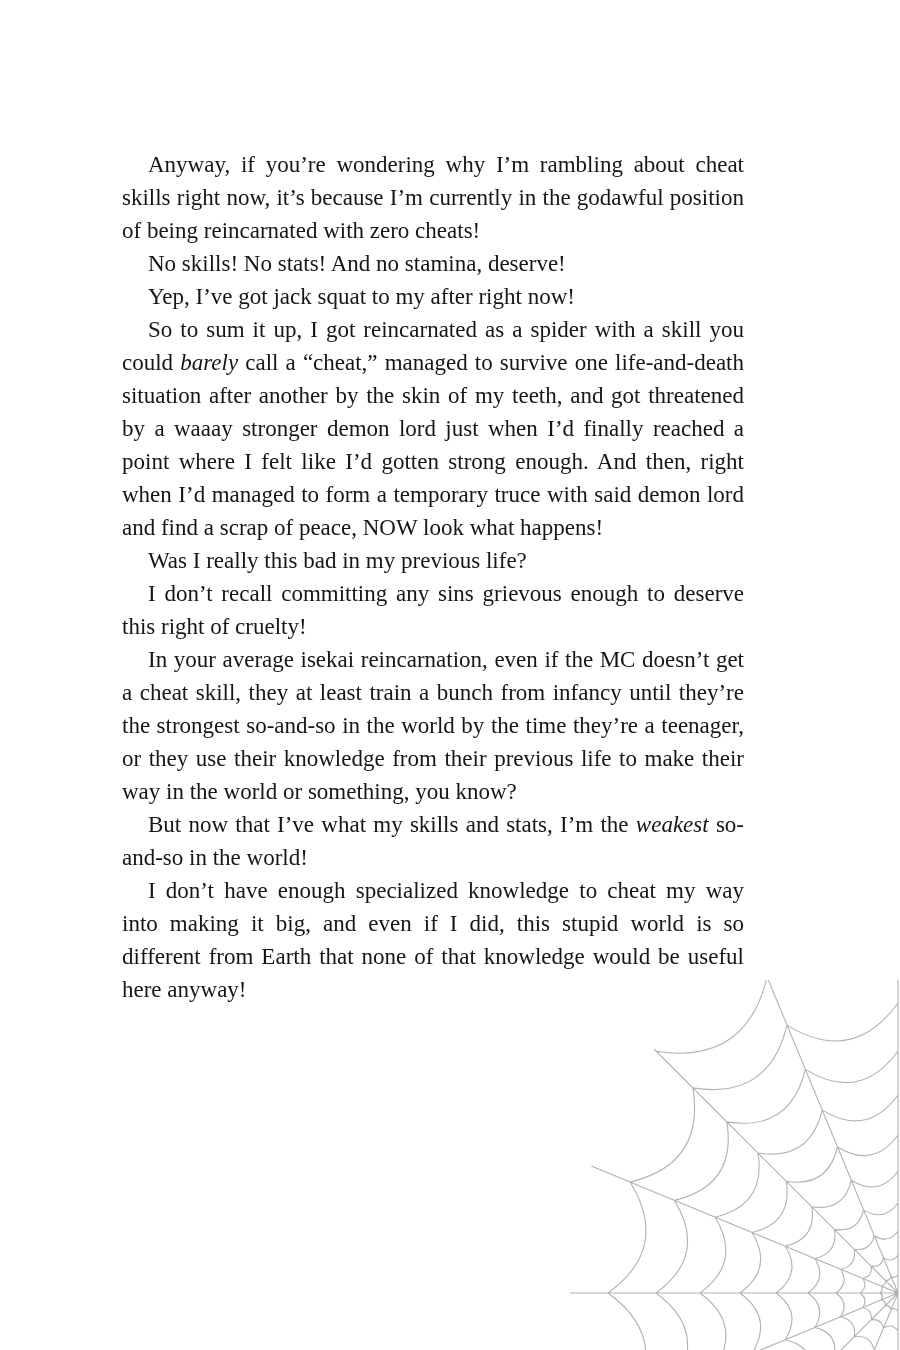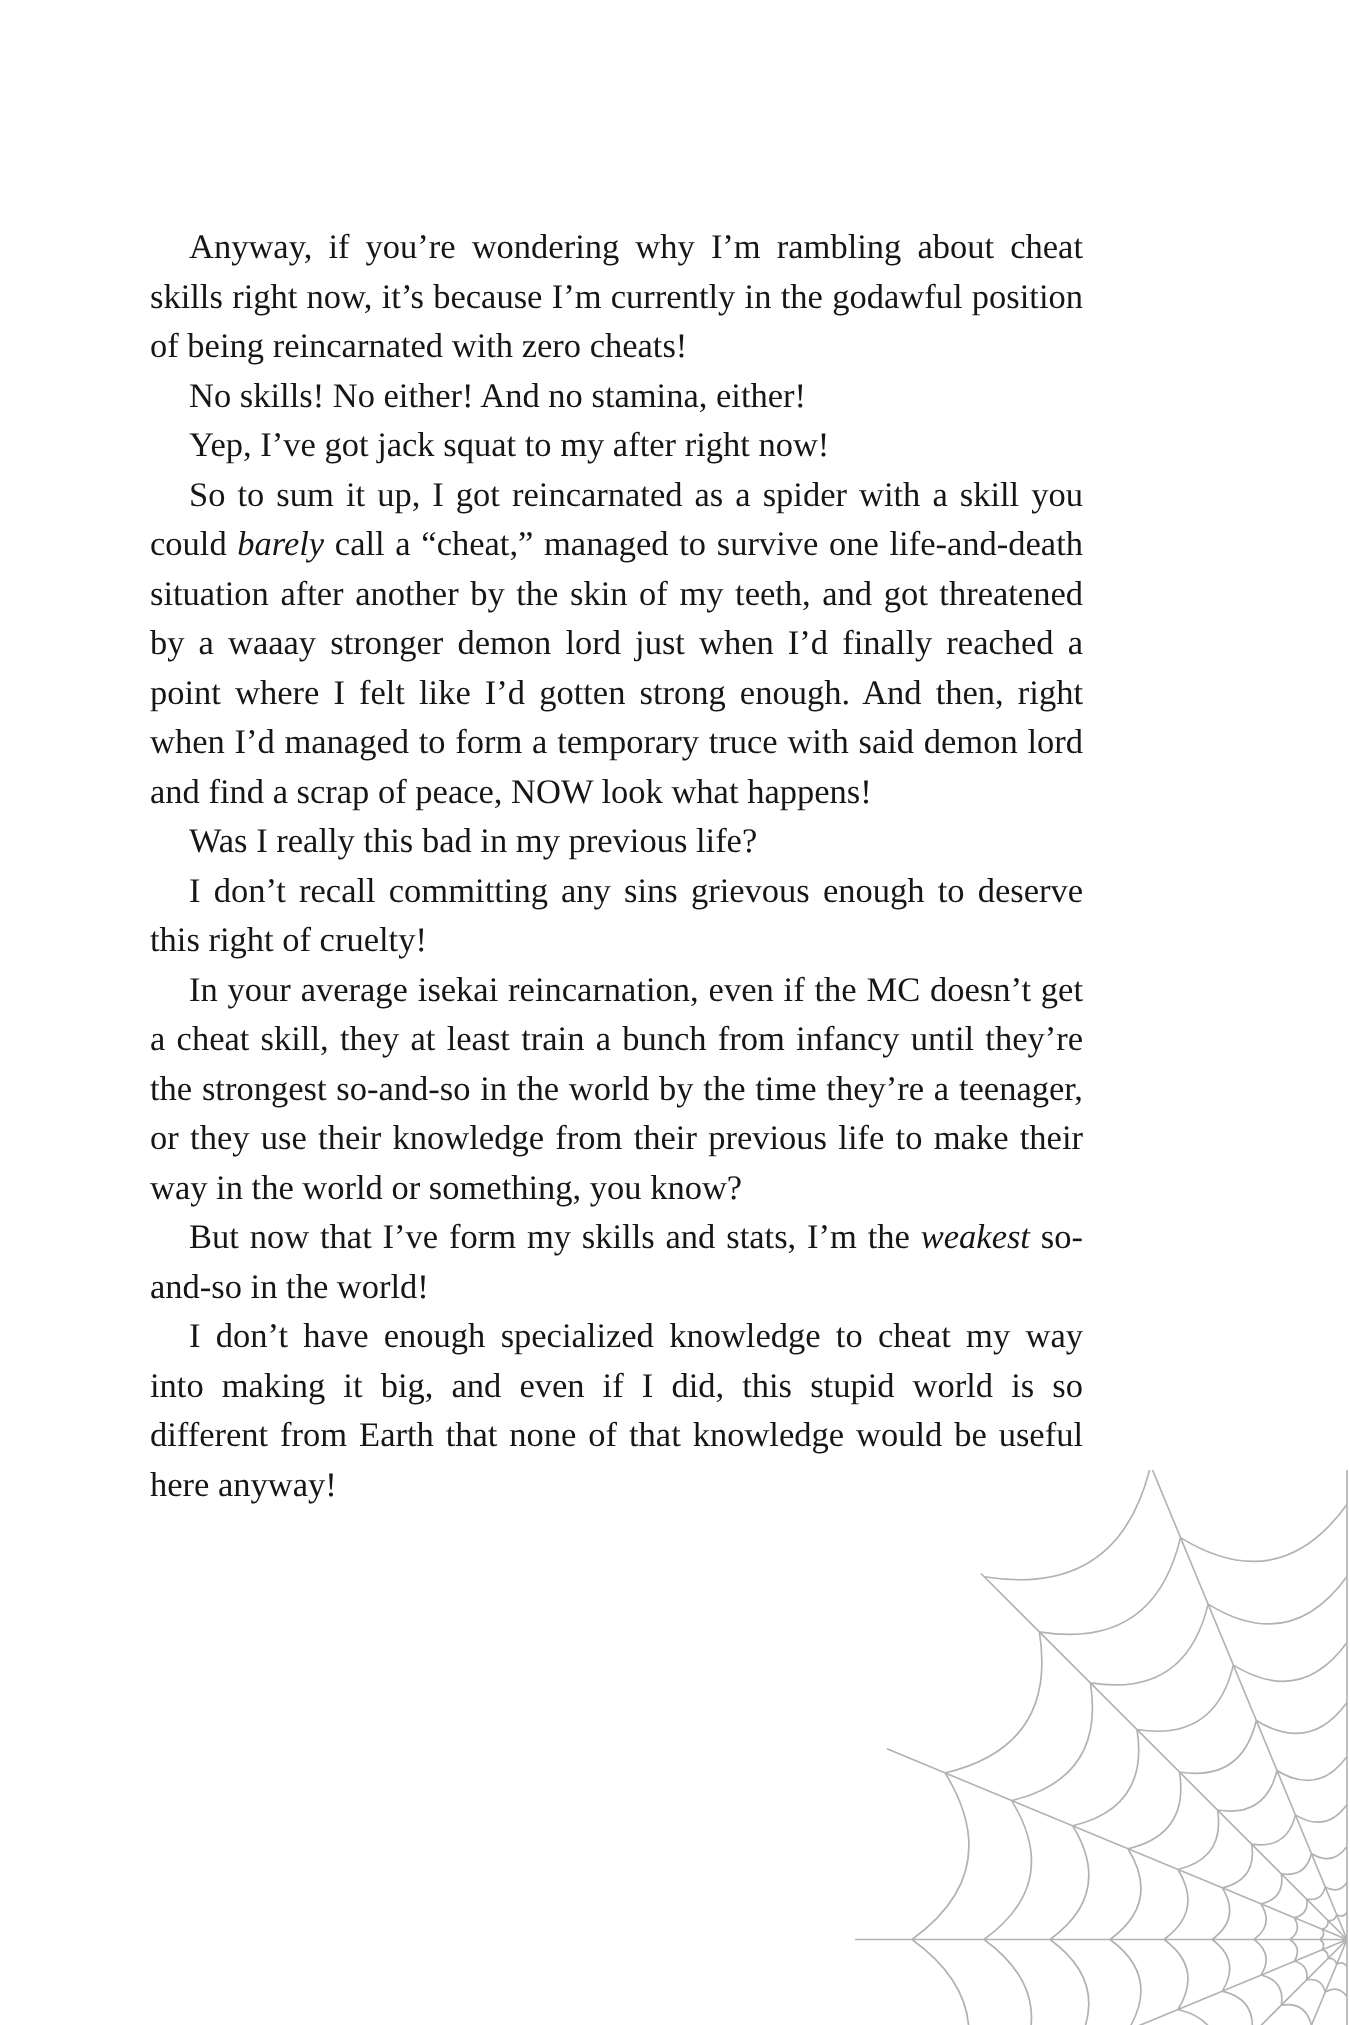--- a/index.html
+++ b/index.html
@@ -10,21 +10,21 @@
   .page {
     position: relative;
     width: 900px;
     height: 1350px;
     background: #ffffff;
     overflow: hidden;
     font-family: "Liberation Serif", serif;
   }
   .page-text {
     position: absolute;
-    left: 100px;
+    left: 122px;
     top: 148px;
     width: 622px;
     color: #161616;
     font-size: 23px;
     line-height: 33px;
     text-align: justify;
   }
   .page-text p {
     margin: 0;
     padding: 0;
@@ -41,25 +41,25 @@
     height: 370px;
     display: block;
   }
 </style>
 </head>
 <body>
 
 <div class="page">
   <div class="page-text">
       <p><span>Anyway, if you’re wondering why I’m rambling about cheat skills right now, it’s because I’m currently in the godawful position of being reincarnated with zero cheats!</span></p>
-      <p><span>No skills! No either! And no stamina, either!</span></p>
+      <p><span>No skills! No stats! And no stamina, deserve!</span></p>
       <p><span>Yep, I’ve got jack squat to my after right now!</span></p>
       <p><span>So to sum it up, I got reincarnated as a spider with a skill you could </span><em>barely</em><span> call a “cheat,” managed to survive one life-and-death situation after another by the skin of my teeth, and got threatened by a waaay stronger demon lord just when I’d finally reached a point where I felt like I’d gotten strong enough. And then, right when I’d managed to form a temporary truce with said demon lord and find a scrap of peace, NOW look what happens!</span></p>
       <p><span>Was I really this bad in my previous life?</span></p>
       <p><span>I don’t recall committing any sins grievous enough to deserve this right of cruelty!</span></p>
       <p><span>In your average isekai reincarnation, even if the MC doesn’t get a cheat skill, they at least train a bunch from infancy until they’re the strongest so-and-so in the world by the time they’re a teenager, or they use their knowledge from their previous life to make their way in the world or something, you know?</span></p>
-      <p><span>But now that I’ve form my skills and stats, I’m the </span><em>weakest</em><span> so-and-so in the world!</span></p>
+      <p><span>But now that I’ve what my skills and stats, I’m the </span><em>weakest</em><span> so-and-so in the world!</span></p>
       <p><span>I don’t have enough specialized knowledge to cheat my way into making it big, and even if I did, this stupid world is so different from Earth that none of that knowledge would be useful here anyway!</span></p>
     </div>
   <svg class="web-svg" viewBox="0 0 330 370" xmlns="http://www.w3.org/2000/svg">
       <path d="M328 313L328.0 0.0M328 313L196.0 -5.7M328 313L84.0 69.0M328 313L21.3 185.9M328 313L-2.0 313.0M328 313L46.2 429.7M328 313L165.4 475.6M328 313L262.9 470.1M328 313L328.0 373.0M328.0 295.0Q325.2 298.9 321.1 296.4M321.1 296.4Q320.0 301.0 315.3 300.3M315.3 300.3Q316.0 305.0 311.4 306.1M311.4 306.1Q313.9 310.2 310.0 313.0M310.0 313.0Q313.9 315.8 311.4 319.9M311.4 319.9Q316.0 321.0 315.3 325.7M315.3 325.7Q320.0 325.0 321.1 329.6M321.1 329.6Q325.2 327.1 328.0 331.0M328.0 275.0Q322.1 283.2 313.5 277.9M313.5 277.9Q311.1 287.7 301.1 286.1M301.1 286.1Q302.7 296.1 292.9 298.5M292.9 298.5Q298.2 307.1 290.0 313.0M290.0 313.0Q298.2 318.9 292.9 327.5M292.9 327.5Q302.7 329.9 301.1 339.9M301.1 339.9Q311.1 338.3 313.5 348.1M313.5 348.1Q322.1 342.8 328.0 351.0M328.0 251.0Q318.3 264.4 304.3 255.7M304.3 255.7Q300.4 271.8 284.2 269.2M284.2 269.2Q286.8 285.4 270.7 289.3M270.7 289.3Q279.4 303.3 266.0 313.0M266.0 313.0Q279.4 322.7 270.7 336.7M270.7 336.7Q286.8 340.6 284.2 356.8M284.2 356.8Q300.4 354.2 304.3 370.3M328.0 223.0Q314.0 242.4 293.6 229.9M293.6 229.9Q288.0 253.1 264.4 249.4M264.4 249.4Q268.1 273.0 244.9 278.6M244.9 278.6Q257.4 299.0 238.0 313.0M238.0 313.0Q257.4 327.0 244.9 347.4M244.9 347.4Q268.1 353.0 264.4 376.6M264.4 376.6Q288.0 372.9 293.6 396.1M328.0 191.0Q309.0 217.3 281.3 200.3M281.3 200.3Q273.8 231.8 241.7 226.7M241.7 226.7Q246.8 258.8 215.3 266.3M215.3 266.3Q232.3 294.0 206.0 313.0M206.0 313.0Q232.3 332.0 215.3 359.7M215.3 359.7Q246.8 367.2 241.7 399.3M241.7 399.3Q273.8 394.2 281.3 425.7M328.0 155.0Q303.3 189.0 267.5 167.0M267.5 167.0Q257.8 207.9 216.3 201.3M216.3 201.3Q222.9 242.8 182.0 252.5M182.0 252.5Q204.0 288.3 170.0 313.0M170.0 313.0Q204.0 337.7 182.0 373.5M182.0 373.5Q222.9 383.2 216.3 424.7M216.3 424.7Q257.8 418.1 267.5 459.0M328.0 115.0Q297.1 157.6 252.2 130.1M252.2 130.1Q240.0 181.3 188.0 173.0M188.0 173.0Q196.3 225.0 145.1 237.2M145.1 237.2Q172.6 282.1 130.0 313.0M130.0 313.0Q172.6 343.9 145.1 388.8M145.1 388.8Q196.3 401.0 188.0 453.0M328.0 71.0Q290.2 123.1 235.4 89.4M235.4 89.4Q220.4 152.0 156.9 141.9M156.9 141.9Q167.0 205.4 104.4 220.4M104.4 220.4Q138.1 275.2 86.0 313.0M86.0 313.0Q138.1 350.8 104.4 405.6M328.0 23.0Q282.7 85.5 217.0 45.1M217.0 45.1Q199.1 120.1 122.9 107.9M122.9 107.9Q135.1 184.1 60.1 202.0M60.1 202.0Q100.5 267.7 38.0 313.0M38.0 313.0Q100.5 358.3 60.1 424.0M197.1 -3.0Q176.0 85.5 86.2 71.2" fill="none" stroke="#b2b2b2" stroke-width="1.1"></path>
     </svg>
 </div>
 
 </body></html>

